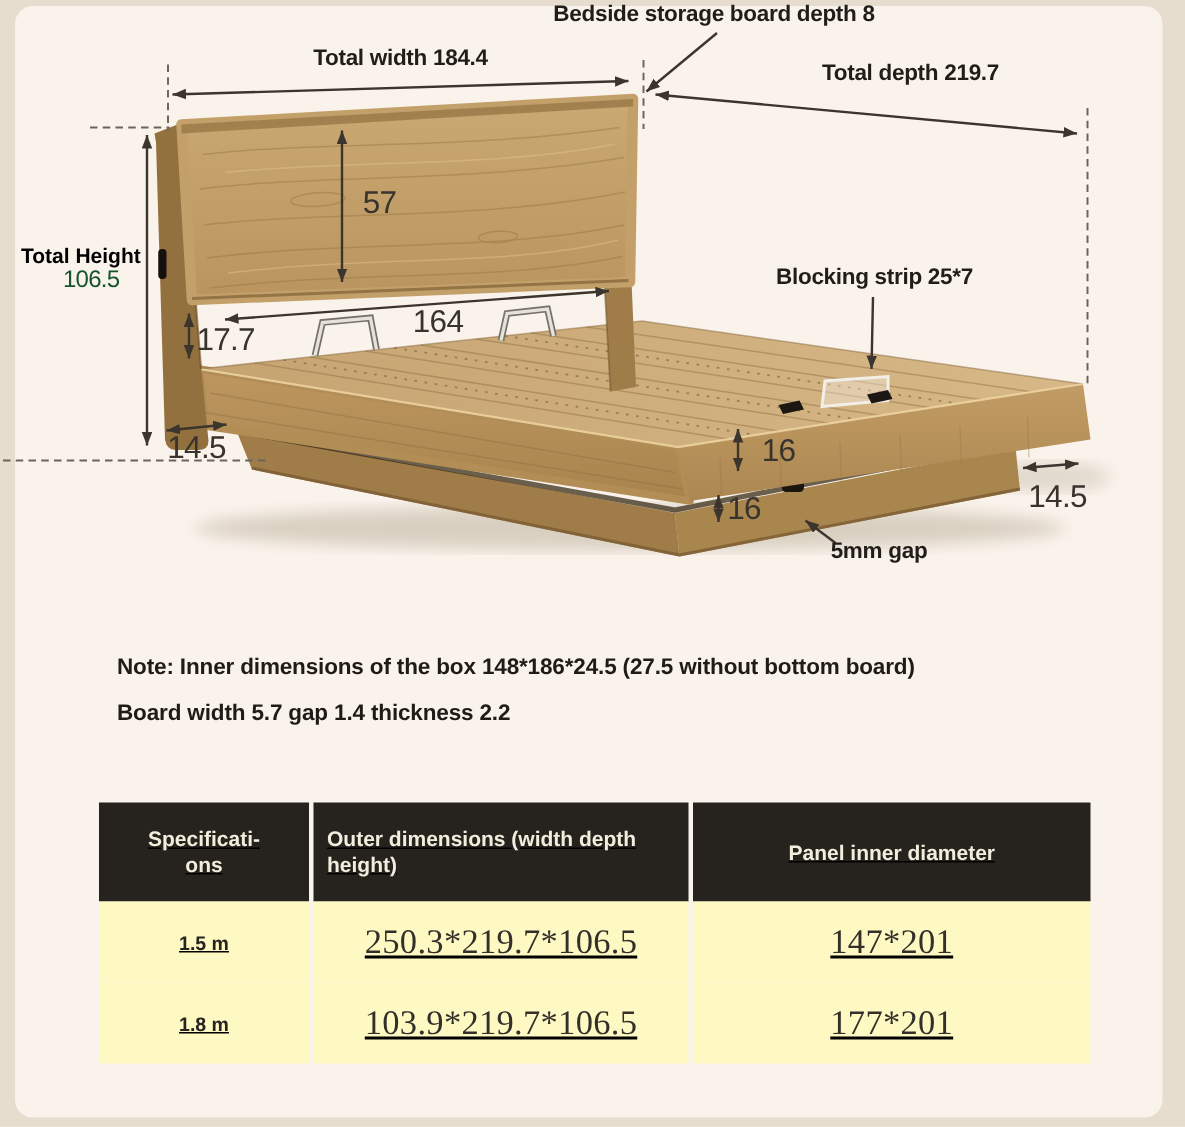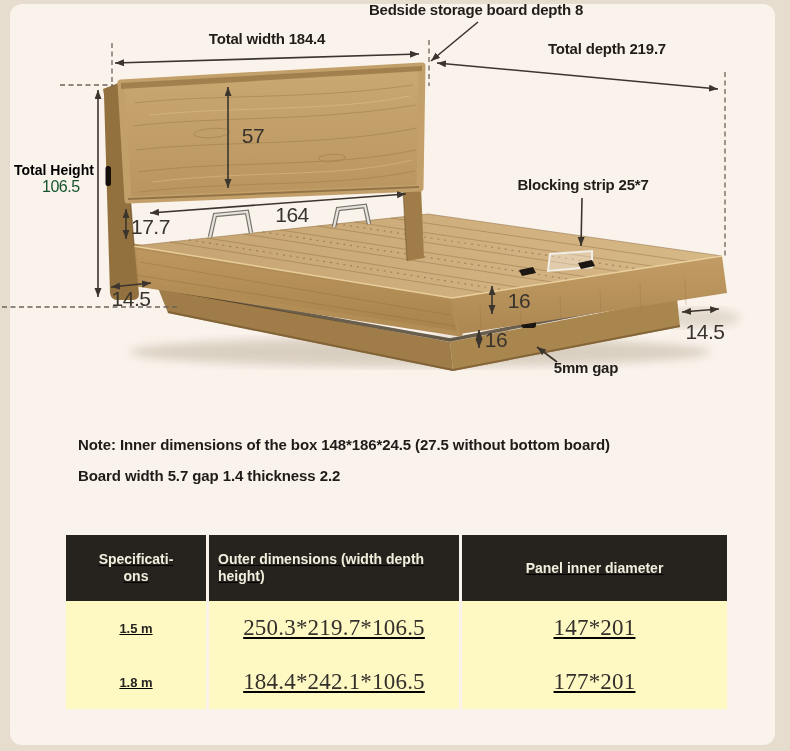--- a/index.html
+++ b/index.html
@@ -193,16 +193,16 @@
     <div class="hcell wrap">Specificati-
 ons</div>
     <div class="hcell left">Outer dimensions (width depth height)</div>
     <div class="hcell">Panel inner diameter</div>
 
     <div class="rcell spec">1.5 m</div>
     <div class="rcell val">250.3*219.7*106.5</div>
     <div class="rcell val">147*201</div>
 
     <div class="rcell spec">1.8 m</div>
-    <div class="rcell val">184.4*242.1*106.5</div>
+    <div class="rcell val">103.9*219.7*106.5</div>
     <div class="rcell val">177*201</div>
   </div>
 </div>
 
 </body></html>

